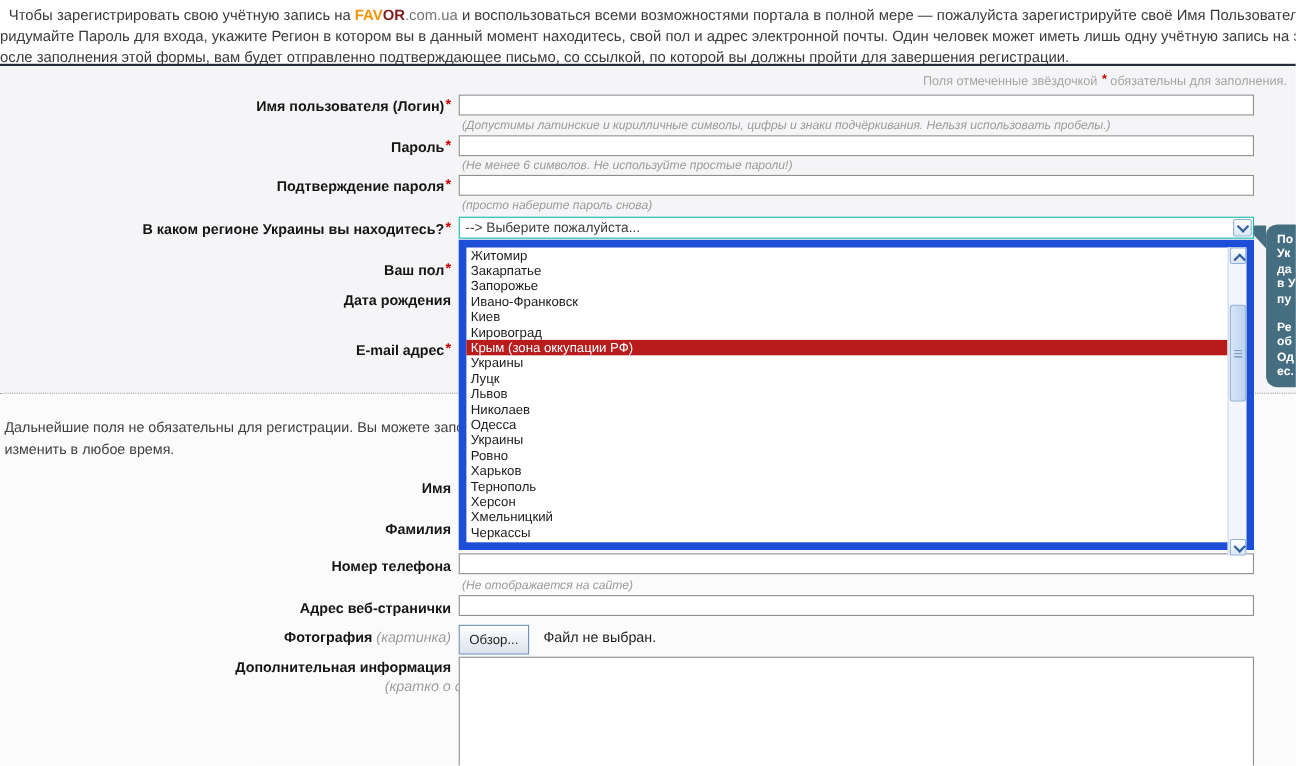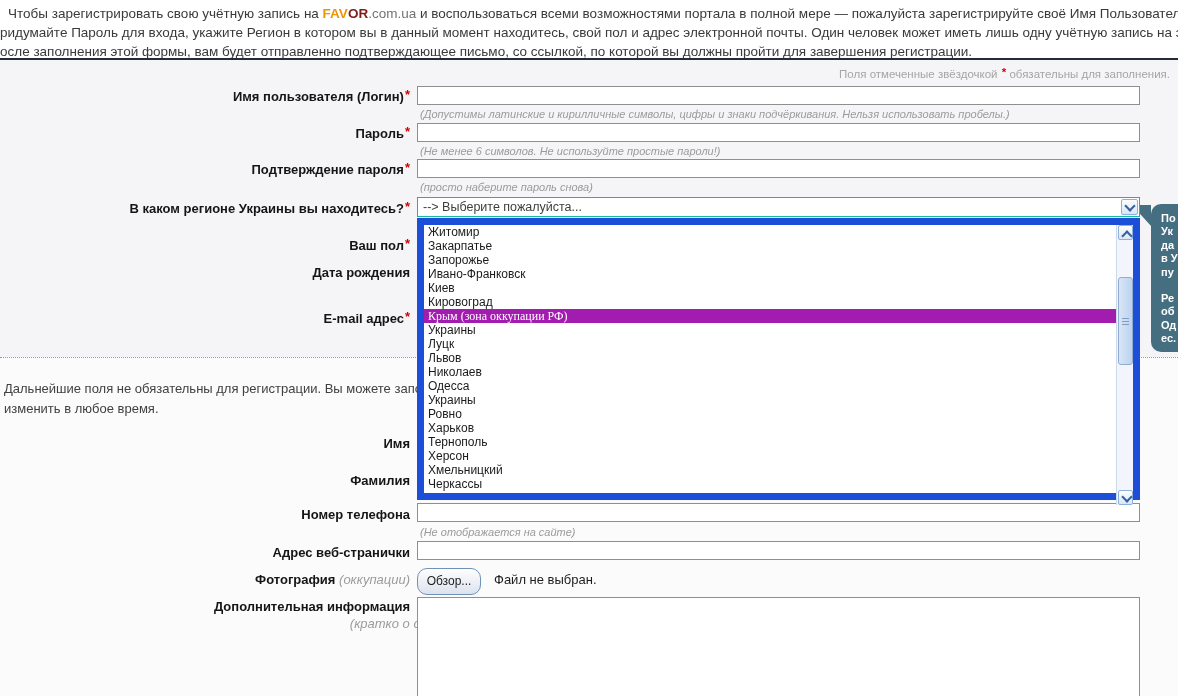--- a/index.html
+++ b/index.html
@@ -40,39 +40,39 @@
   #region-select .val{position:absolute;left:5px;top:2px;font-size:12.5px;color:#3d3d3d;white-space:pre;}
   .drop-btn{position:absolute;right:1px;top:1px;width:17px;height:16px;
     background:linear-gradient(#fdfdfe,#d9e6f7);border:1px solid #8fb0d9;box-sizing:border-box;border-radius:2px;}
   .chev{position:absolute;width:6px;height:6px;border-right:2px solid #35619e;border-bottom:2px solid #35619e;}
   .chev-down{left:4px;top:2px;transform:rotate(45deg);}
   .chev-up{left:4px;top:6px;transform:rotate(-135deg);}
 
   
   #region-dropdown{top:218px;left:417px;width:723px;height:282px;box-sizing:border-box;background:#ffffff;border:7px solid #1d4ed8;z-index:5;}
   .opt{height:14px;line-height:14px;font-size:12px;color:#1b1b1b;padding-left:4px;white-space:pre;}
-  .opt.sel{background:#a21caf;color:#ffffff;font-family:Liberation Serif, serif;}
+  .opt.sel{background:#b91c1c;color:#ffffff;}
   #dd-scroll{position:absolute;right:0;top:0;width:17px;height:280px;background:#f2f5fb;border-left:1px solid #cdd8e8;box-sizing:border-box;}
   .sb-btn{position:absolute;left:1px;width:15px;height:15px;background:linear-gradient(#fdfdfe,#d9e6f7);border:1px solid #8fb0d9;box-sizing:border-box;border-radius:2px;}
   #sb-up{top:0;}
   #sb-down{bottom:0;}
   #sb-thumb{position:absolute;left:1px;top:52px;width:15px;height:88px;border:1px solid #90add1;border-radius:3px;box-sizing:border-box;background:linear-gradient(90deg,#d8e6f8,#bcd2ee);}
   #sb-grip{position:absolute;left:3px;top:40px;width:7px;height:7px;background:repeating-linear-gradient(#7f9cc4 0 1px,transparent 1px 3px);}
 
   
   #region-tooltip{z-index:6;}
   #tt-bubble{position:absolute;left:1151px;top:204px;width:90px;height:148px;background:#456f80;border-radius:10px 0 0 10px;}
   #tt-tail{position:absolute;left:1132px;top:205px;width:0;height:0;border-right:19px solid #456f80;border-bottom:21px solid transparent;}
   .tt-line{min-height:13px;line-height:13.4px;font-size:11px;font-weight:bold;color:#ffffff;padding-left:10px;white-space:pre;}
   #tt-text{position:absolute;left:1151px;top:212px;width:90px;}
 
   
   .opt-intro{position:absolute;left:4px;font-size:13px;color:#414141;white-space:pre;z-index:0;}
   #browse-btn{position:absolute;left:417px;top:568px;width:64px;height:27px;box-sizing:border-box;
-    border:1px solid #6f93b8;border-radius:10px;background:linear-gradient(#fefefe,#dce2ee);
+    border:1px solid #6f93b8;border-radius:0;background:linear-gradient(#fefefe,#dce2ee);
     font-size:12px;color:#222;text-align:center;line-height:19px;z-index:1;font-family:"Liberation Sans",sans-serif;}
   #file-status{position:absolute;left:494px;top:572px;font-size:13px;color:#1d1d1d;z-index:1;}
   #about-textarea{position:absolute;left:417px;top:597px;width:723px;height:120px;box-sizing:border-box;border:1px solid #8f8f8f;background:#fff;z-index:1;resize:none;}
 </style>
 </head>
 <body>
 
 <div class="intro-line" id="intro1"><span>Чтобы зарегистрировать свою учётную запись на </span><span><span class="brand-o">FAV</span><span class="brand-g">OR</span><span class="brand-d">.com.ua</span></span><span> и воспользоваться всеми возможностями портала в полной мере — пожалуйста зарегистрируйте своё Имя Пользователя. Также</span></div>
 <div class="intro-line" id="intro2">ридумайте Пароль для входа, укажите Регион в котором вы в данный момент находитесь, свой пол и адрес электронной почты. Один человек может иметь лишь одну учётную запись на этом сайте</div>
 <div class="intro-line" id="intro3">осле заполнения этой формы, вам будет отправленно подтверждающее письмо, со ссылкой, по которой вы должны пройти для завершения регистрации.</div>
@@ -166,19 +166,19 @@
 <div class="flabel" style="top:436px;">Имя</div>
 <div class="flabel" style="top:473px;">Фамилия</div>
 
 <div class="flabel" style="top:507px;">Номер телефона</div>
 <input class="txt" style="top: 503px;" value="">
 <div class="hint" style="top:526px;">(Не отображается на сайте)</div>
 
 <div class="flabel" style="top:545px;">Адрес веб-странички</div>
 <input class="txt" style="top: 541px;" value="">
 
-<div class="flabel" style="top:572px;"><span>Фотография</span><span class="note-gray"> <span>(оккупации)</span></span></div>
+<div class="flabel" style="top:572px;"><span>Фотография</span><span class="note-gray"> <span>(картинка)</span></span></div>
 <button id="browse-btn">Обзор...</button>
 <div id="file-status">Файл не выбран.</div>
 
 <div class="flabel" style="top:599px;">Дополнительная информация</div>
 <div class="flabel note-gray" style="top:616px;font-weight:normal;margin-left:36px;">(кратко о себе)</div>
 <textarea id="about-textarea" style=""></textarea>
 
 </body></html>

